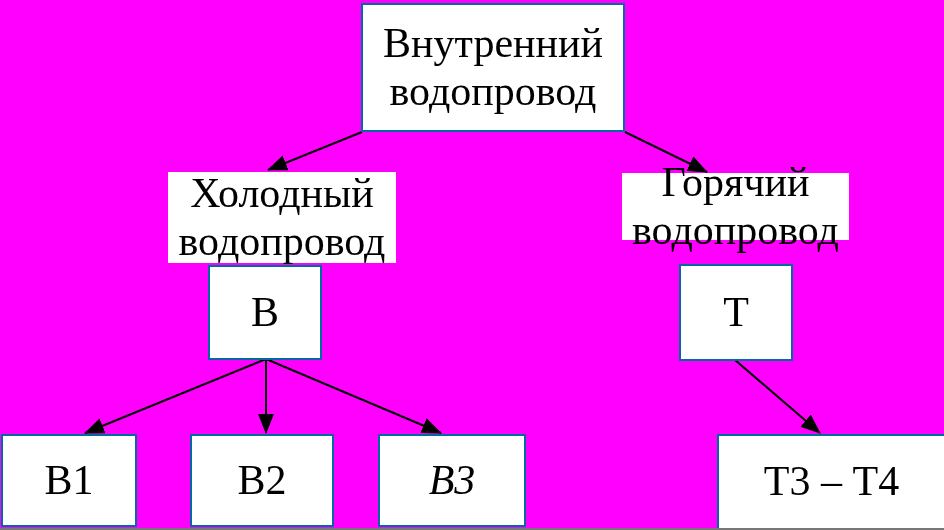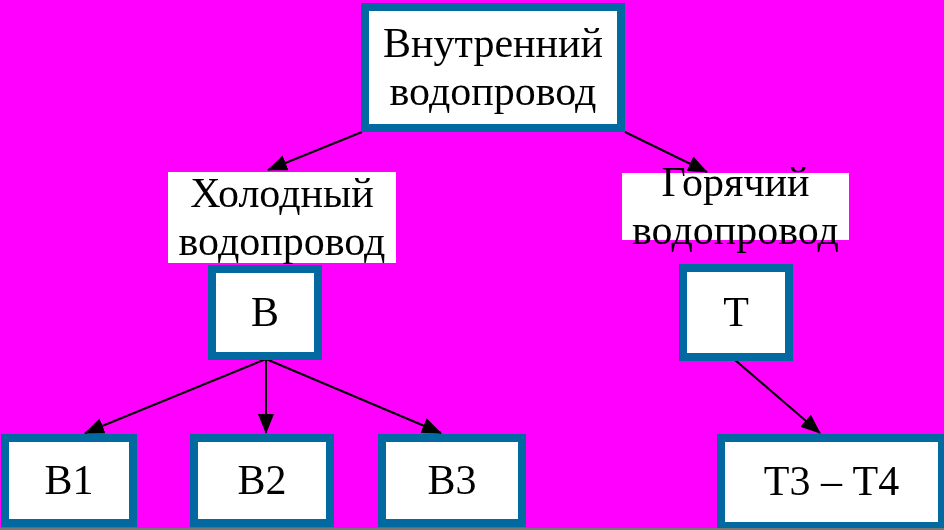--- a/index.html
+++ b/index.html
@@ -16,30 +16,30 @@
     position: absolute;
     background: #FFFFFF;
     display: flex;
     align-items: center;
     justify-content: center;
     text-align: center;
     font-size: 42px;
     line-height: 1.12;
     box-sizing: border-box;
   }
-  .bordered { border: 8px solid #0369a1; }
+  .bordered { border: 2px solid #0369a1; }
 
   #node-root  { left: 361px; top: 3px;   width: 264px; height: 129px; }
   #node-cold  { left: 168px; top: 172px; width: 228px; height: 91px;  }
   #node-hot   { left: 622px; top: 173px; width: 227px; height: 67px;  }
   #node-b     { left: 208px; top: 265px; width: 114px; height: 95px;  }
   #node-t     { left: 679px; top: 264px; width: 114px; height: 97px;  }
   #node-b1    { left: 1px;   top: 434px; width: 136px; height: 93px;  }
   #node-b2    { left: 190px; top: 434px; width: 144px; height: 93px;  }
-  #node-b3    { left: 378px; top: 434px; width: 148px; height: 93px;  }
+  #node-b3    { left: 378px; top: 434px; width: 148px; height: 93px; font-style: italic;  }
   #node-t34   { left: 717px; top: 434px; width: 229px; height: 96px;  }
 
   #connectors {
     position: absolute;
     left: 0; top: 0;
     width: 944px; height: 530px;
     pointer-events: none;
   }
   #connectors line { stroke: #000; stroke-width: 2; }
   #connectors path { fill: #000; }

